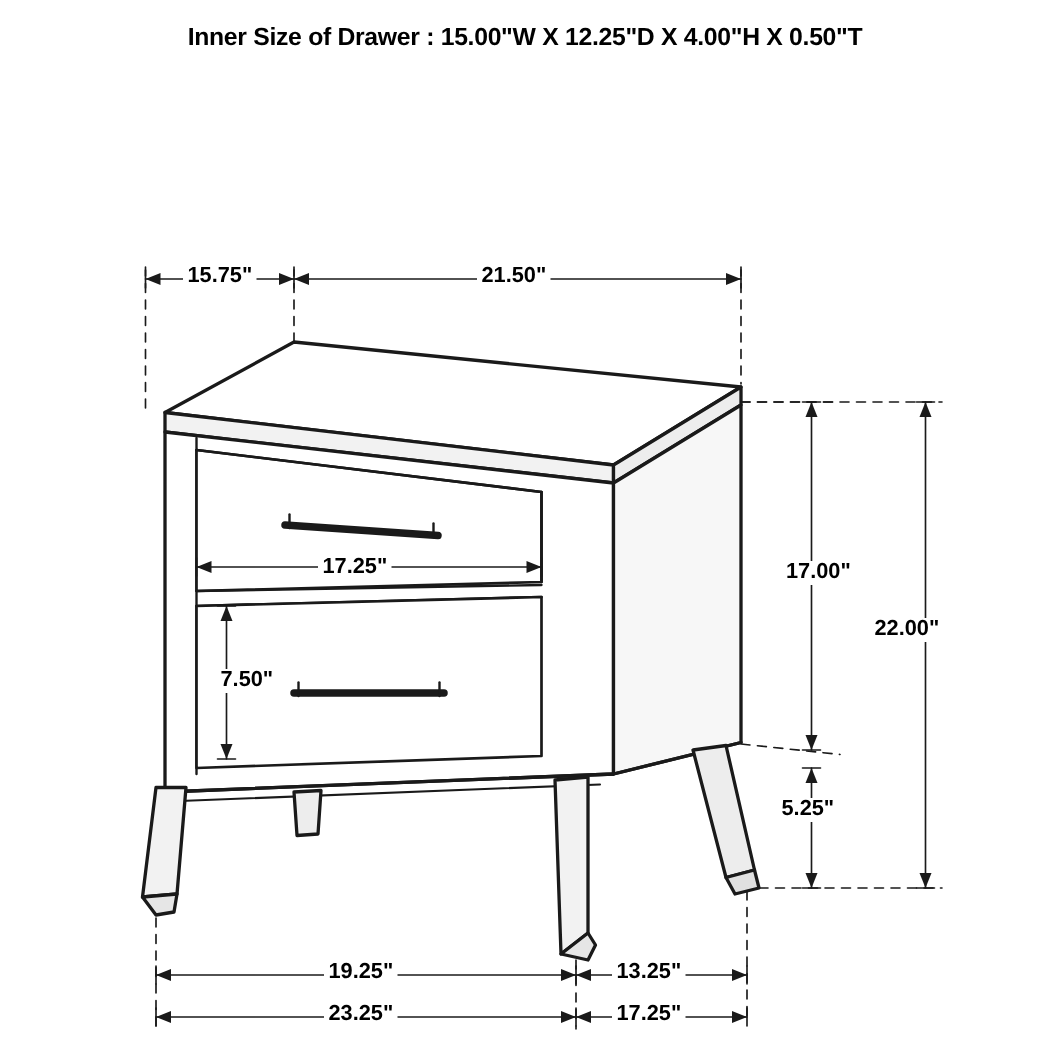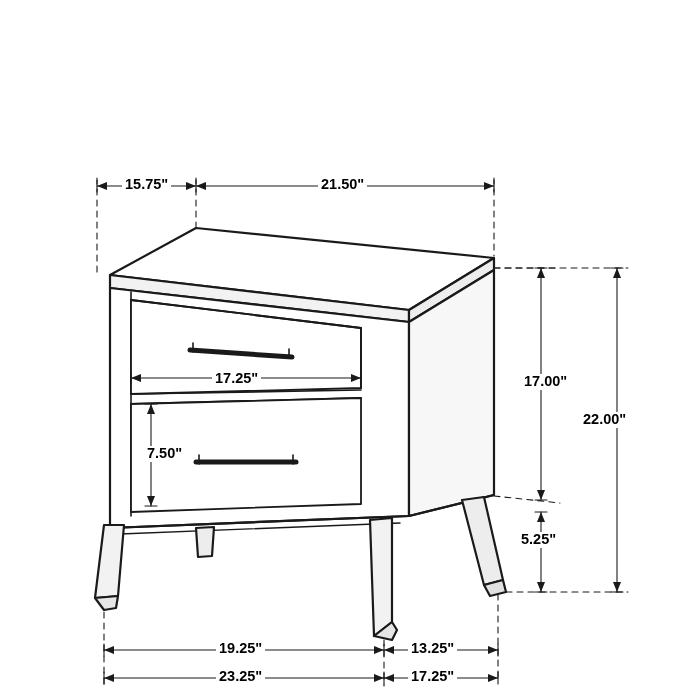--- a/index.html
+++ b/index.html
@@ -46,20 +46,21 @@
     padding: 0 3px;
     white-space: nowrap;
     line-height: 1.1;
   }
 </style>
 </head>
 <body>
 
 <div id="stage">
 
+  <div class="title">Inner Size of Drawer : 15.00"W X 12.25"D X 4.00"H X 0.50"T</div>
 
   <svg class="dwg" viewBox="0 0 700 700">
     <g fill="none" stroke="#1a1a1a" stroke-width="2.2" stroke-linejoin="round" stroke-linecap="round">
 
       <g>
         <path d="M110,275 L196,228 L494,258 L409,310 Z" fill="#ffffff"></path>
         <path d="M110,275 L110,288 L409,322 L409,310 Z" fill="#f2f2f2"></path>
         <path d="M409,310 L494,258 L494,270 L409,322 Z" fill="#ededed"></path>
       </g>
 

